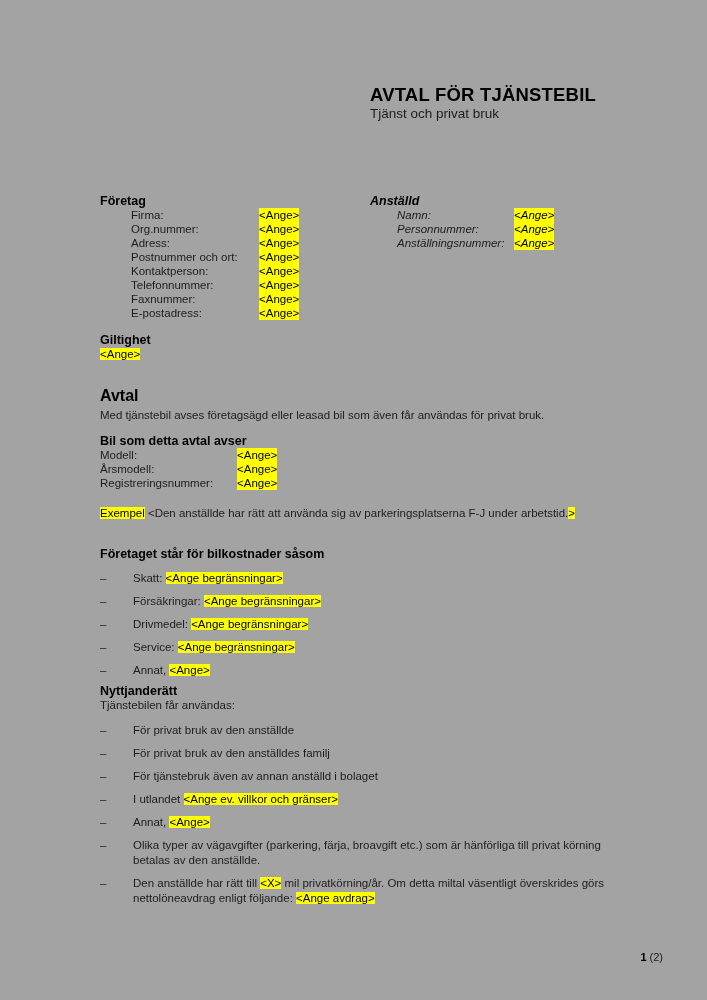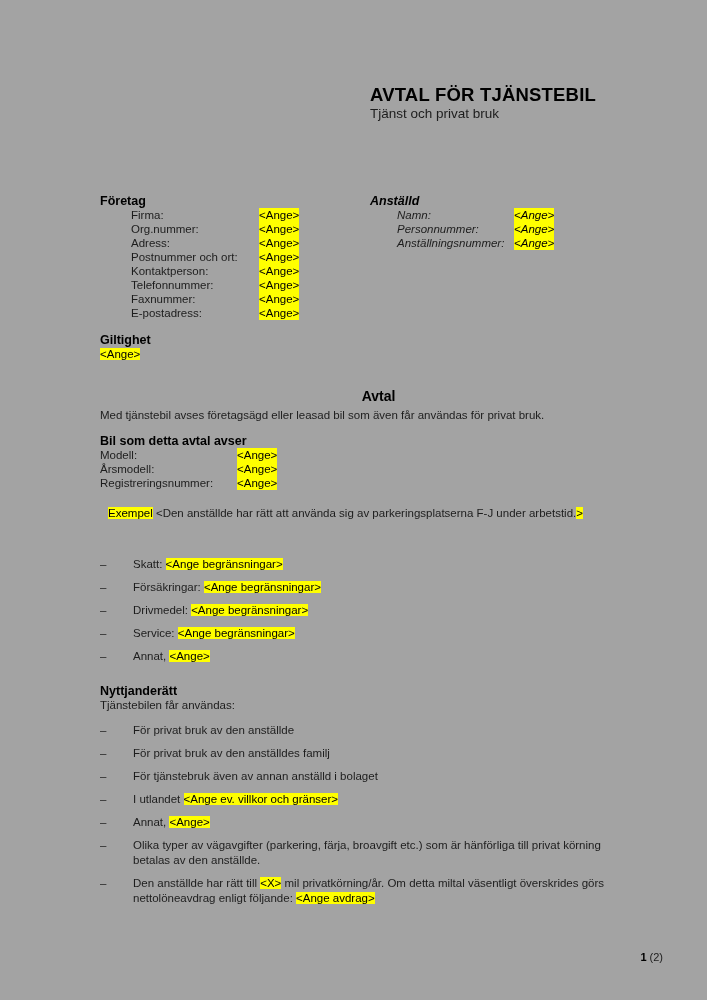--- a/index.html
+++ b/index.html
@@ -11,29 +11,29 @@
     font-family: "Liberation Sans", "DejaVu Sans", sans-serif;
     font-size: 11.5px;
     color: #1d1d1d;
     overflow: hidden;
   }
   .abs { position: absolute; }
   h1, h2, h3 { margin: 0; color: #000000; font-weight: bold; }
   h1.doc-title { font-size: 18.5px; line-height: 20px; letter-spacing: .2px; }
   .subtitle { font-size: 13.5px; line-height: 16px; margin-top: 1px; color: #1d1d1d; }
   h3.sec { font-size: 12.5px; line-height: 14px; }
-  h2.big { font-size: 14px; line-height: 16px; text-align: center; }
+  h2.big { font-size: 16px; line-height: 16px; }
   .frow { display: flex; line-height: 14px; white-space: nowrap; }
   .flabel { flex: 0 0 auto; }
   #foretag .flabel { width: 128px; padding-left: 31px; }
   #anstalld .flabel { width: 117px; margin-left: 27px; }
   #bil .flabel { width: 137px; }
   .hl { background: var(--hl, #ffff00); color: #000000; }
   .para { margin-top: 4px; line-height: 15px; width: 557px; }
-  .segline { margin-top: 2px; line-height: 15px; width: 560px; margin-left: 8px; }
+  .segline { margin-top: 2px; line-height: 15px; width: 560px; }
   .intro { line-height: 14px; }
   .bullet { display: flex; margin-top: 8px; line-height: 15px; }
   #kostnader .bullet:first-child { margin-top: 10px; }
   #nytt .bullet:first-child { margin-top: 11px; }
   .dash { flex: 0 0 33px; }
   .btext { max-width: 500px; }
   .gilt-val { margin-top: 0; line-height: 14px; }
   .footer { font-size: 11px; line-height: 13px; color: #1d1d1d; }
   .footer .pnum { font-weight: bold; color: #000; }
   .footer .ptot { margin-left: 3px; }
@@ -130,20 +130,21 @@
           <span class="fvalue hl">&lt;Ange&gt;</span>
         </div>
       </div>
   </section>
 
   <section id="parkering" class="abs" style="left:100px; top:504px;">
     <div class="segline"><span class="hl">Exempel</span><span> &lt;Den anställde har rätt att använda sig av parkeringsplatserna F-J under arbetstid.</span><span class="hl">&gt;</span></div>
   </section>
 
   <section id="kostnader" class="abs" style="left:100px; top:547px;">
+    <h3 class="sec">Företaget står för bilkostnader såsom</h3>
     <div>
         <div class="bullet">
           <span class="dash">–</span>
           <div class="btext"><span>Skatt: </span><span class="hl">&lt;Ange begränsningar&gt;</span></div>
         </div>
         <div class="bullet">
           <span class="dash">–</span>
           <div class="btext"><span>Försäkringar: </span><span class="hl">&lt;Ange begränsningar&gt;</span></div>
         </div>
         <div class="bullet">

